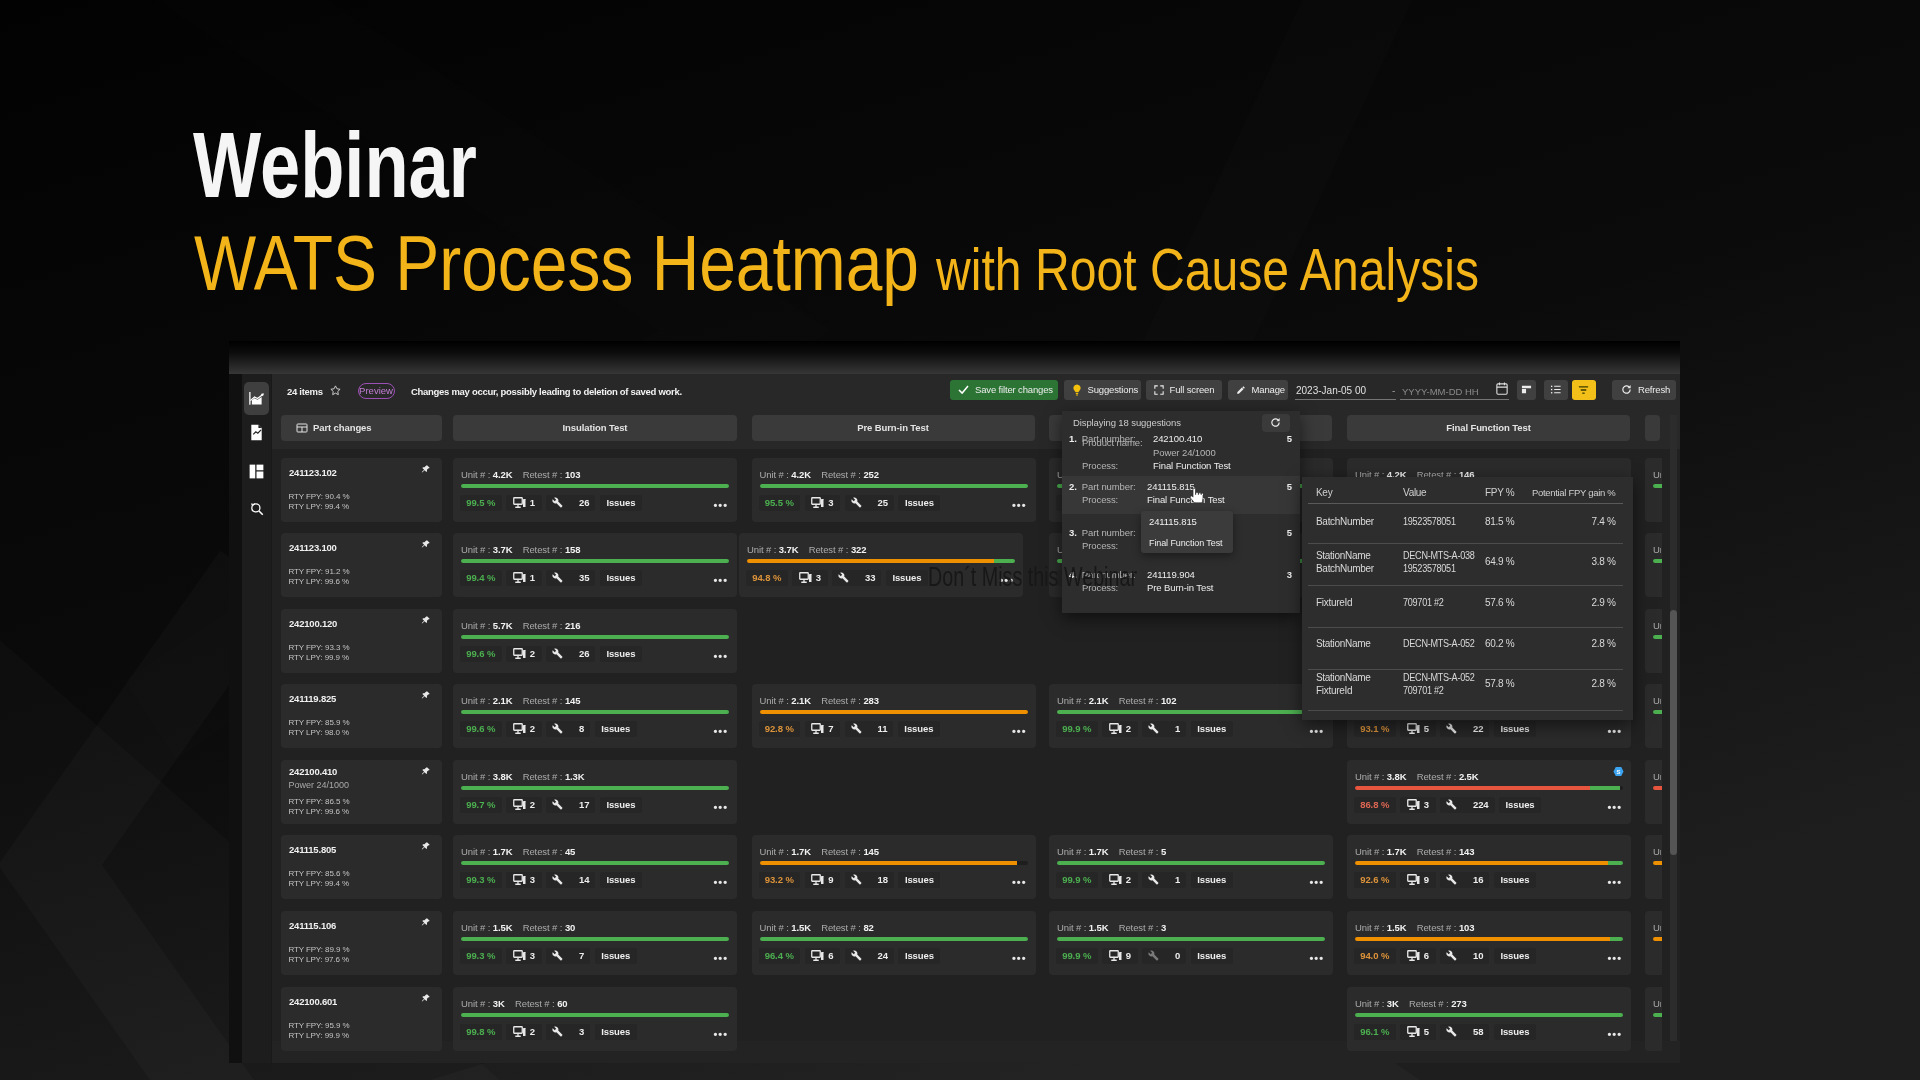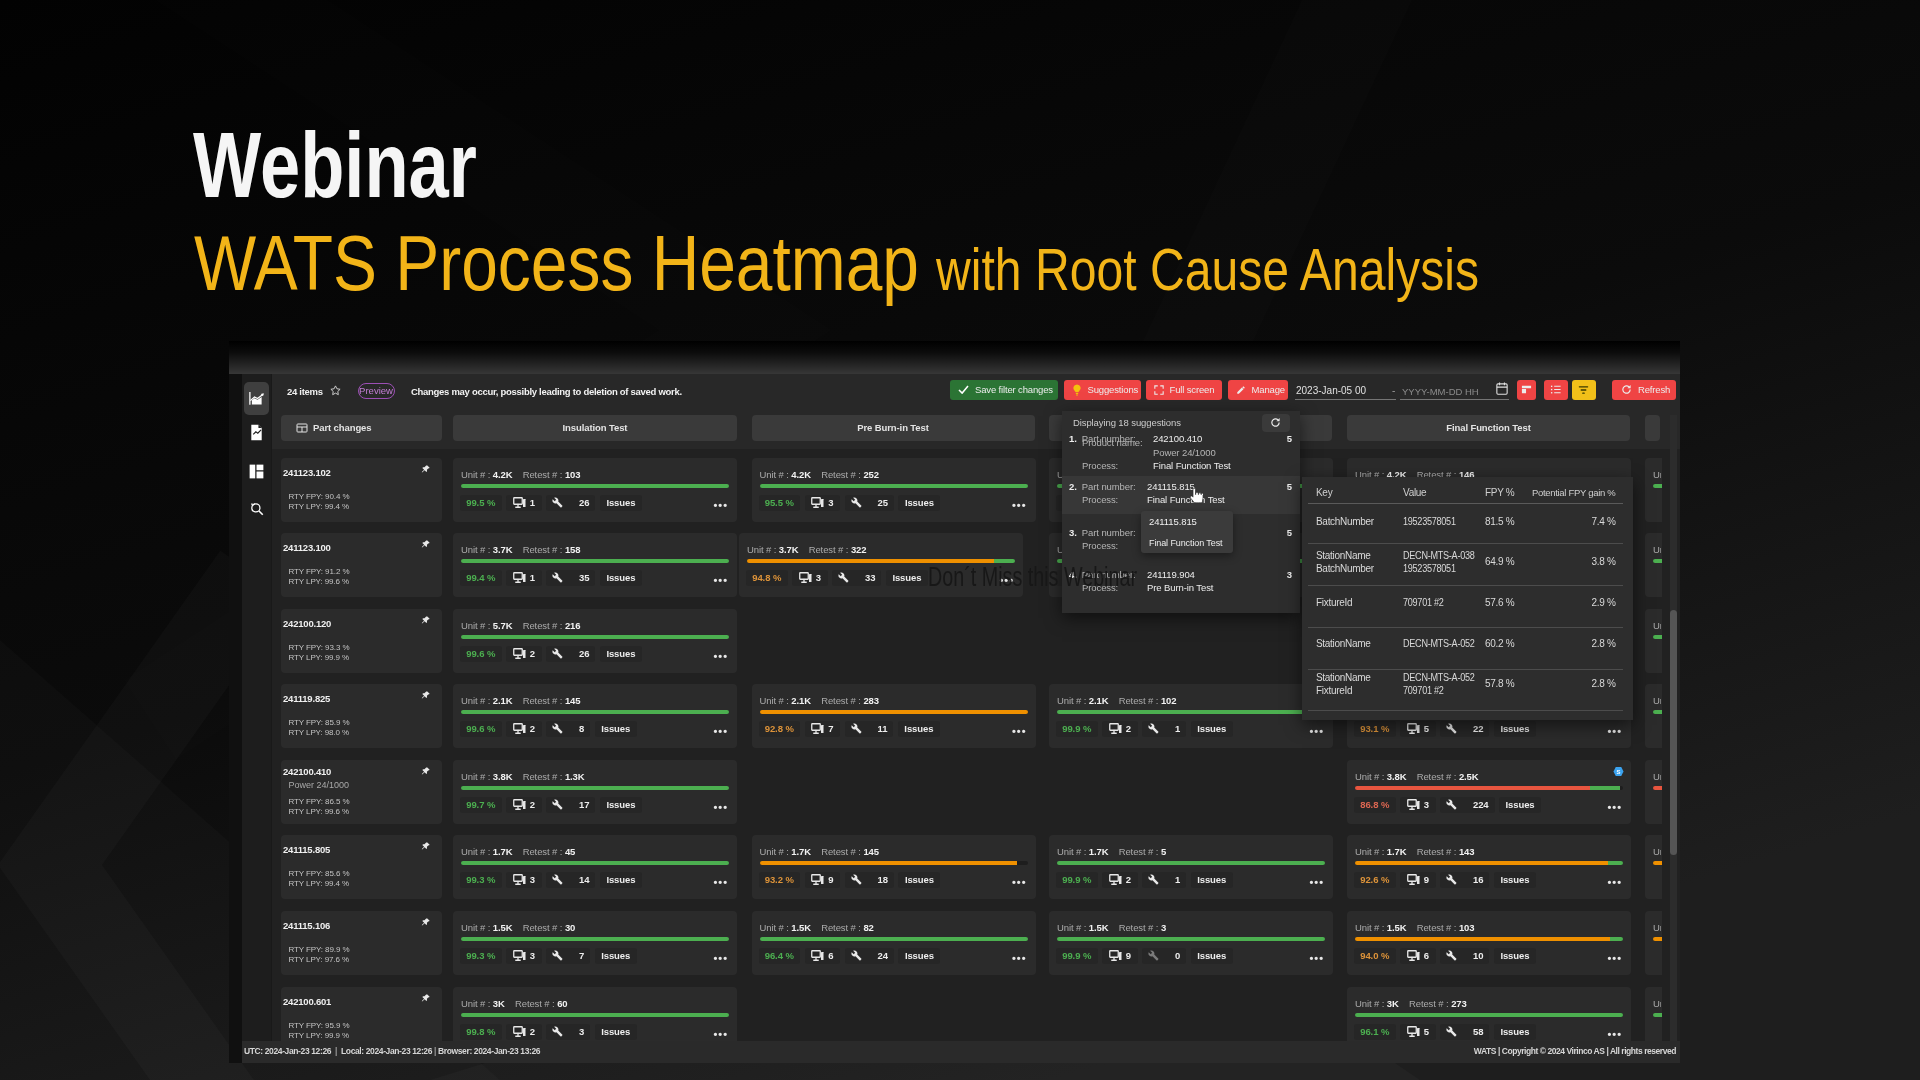--- a/index.html
+++ b/index.html
@@ -13,41 +13,41 @@
   #topgrad{position:absolute;left:0;top:0;width:100%;height:33px;
         background:linear-gradient(180deg,#000 0%,#0c0c0c 35%,#373737 100%);}
   #lstrip{position:absolute;left:0;top:33px;width:13px;bottom:0;background:#101010;}
   #sidebar{position:absolute;left:13px;top:33px;width:29px;bottom:0;background:#1d1d1d;border-right:1px solid #191919;}
   #toolhead{position:absolute;left:43px;top:33px;right:0;height:75px;background:#282828;}
   #rowsbg{position:absolute;left:43px;top:108px;right:0;bottom:22px;background:#212121;}
   .hdr{position:absolute;top:74px;height:26px;background:#3a3a3a;border-radius:4px;
        color:#e4e4e4;font-size:9.5px;font-weight:700;text-align:center;line-height:26px;letter-spacing:-0.1px;}
   .cell{position:absolute;height:64px;background:#2b2b2b;border-radius:4px;}
   .pcell{position:absolute;height:64px;background:#2b2b2b;border-radius:4px;}
-  .pn{position:absolute;left:2px;top:9px;font-size:9.5px;font-weight:700;color:#f0f0f0;letter-spacing:-0.2px;}
+  .pn{position:absolute;left:8px;top:9px;font-size:9.5px;font-weight:700;color:#f0f0f0;letter-spacing:-0.2px;}
   .rty{position:absolute;left:7.5px;font-size:8px;color:#c4c4c4;line-height:10.5px;letter-spacing:-0.1px;}
   .prod{position:absolute;left:7.5px;font-size:9px;color:#a9a9a9;}
   .unitline{position:absolute;left:8px;top:11px;font-size:9.5px;color:#ababab;white-space:nowrap;letter-spacing:-0.1px;}
   .unitline b{color:#f2f2f2;}
   .bar{position:absolute;left:8px;right:8px;top:25.5px;height:4.5px;border-radius:2.5px;overflow:hidden;background:#1e1e1e;}
   .bar i{display:block;position:absolute;top:0;bottom:0;}
   .chips{position:absolute;left:7px;top:36.5px;height:16.5px;display:flex;gap:4.5px;}
   .chip{background:#262626;border-radius:3px;height:16.5px;display:flex;align-items:center;
         justify-content:center;font-size:9.5px;font-weight:700;color:#ededed;letter-spacing:-0.1px;}
   .pct{width:41.5px;}
   .mon{width:35.5px;gap:4px;}
   .wr{min-width:38px;gap:16px;padding:0 6px;box-sizing:border-box;}
   .iss{padding:0 6.5px;}
   .dots{position:absolute;right:9px;top:41px;color:#e8e8e8;font-size:11px;font-weight:700;letter-spacing:1px;}
   .g{color:#4caf50;}
   .o{color:#dd9339;}
   .r{color:#dd6752;}
   .pin{position:absolute;right:11px;top:6px;}
   
-  .tbtn{position:absolute;top:39px;height:19.5px;background:#ef4444;border-radius:3px;
+  .tbtn{position:absolute;top:39px;height:19.5px;background:#404040;border-radius:3px;
         display:flex;align-items:center;color:#ececec;font-size:9.5px;box-sizing:border-box;white-space:nowrap;letter-spacing:-0.15px;}
   
   #sugg{position:absolute;left:833px;top:70px;width:238px;height:202px;background:#2d2d2d;
         box-shadow:0 5px 16px rgba(0,0,0,.55);z-index:20;font-size:9.5px;letter-spacing:-0.1px;}
   #kvp{position:absolute;left:1073px;top:136px;width:331px;height:243px;background:#2d2d2d;
         box-shadow:0 5px 16px rgba(0,0,0,.55);z-index:30;font-size:10px;color:#d9d9d9;letter-spacing:-0.3px;}
   .sline{position:absolute;white-space:nowrap;color:#b5b5b5;}
   .sline b{color:#ededed;font-weight:400;}
   .kvrow{position:absolute;left:14px;right:14px;white-space:nowrap;}
   .kvsep{position:absolute;left:6px;right:10px;height:1px;background:#4c4c4c;}
@@ -1089,21 +1089,17 @@
           <span style="position:absolute;left:0">FixtureId</span>
           <span style="position:absolute;left:87px;display:inline-block;transform:scaleX(0.91);transform-origin:left center;">709701 #2</span>
         </div>
         <div class="kvrow" style="top:201.25px">
           <span style="position:absolute;left:169px">57.8 %</span>
           <span style="position:absolute;right:3.5px">2.8 %</span>
         </div>
         <div class="kvsep" style="top:232.5px"></div>
       </div>
     </div>
-  <div id="footer">
-    <span style="position:absolute;left:2px;top:5px;">UTC: 2024-Jan-23 12:26&nbsp;&nbsp;<span style="color:#9a9a9a">|</span>&nbsp;&nbsp;Local: 2024-Jan-23 12:26&nbsp;<span style="color:#9a9a9a">|</span>&nbsp;Browser: 2024-Jan-23 13:26</span>
-    <span style="position:absolute;right:4px;top:5px;letter-spacing:-0.45px;">WATS | Copyright © 2024 Virinco AS | All rights reserved</span>
-  </div>
 </div>
 
 <svg id="wmark" width="1920" height="1080">
   <text x="928" y="585.5" font-size="27" fill="#161616" fill-opacity="0.94" textLength="209" lengthAdjust="spacingAndGlyphs">Don´t Miss this Webinar</text>
 </svg>
 
 </body></html>

